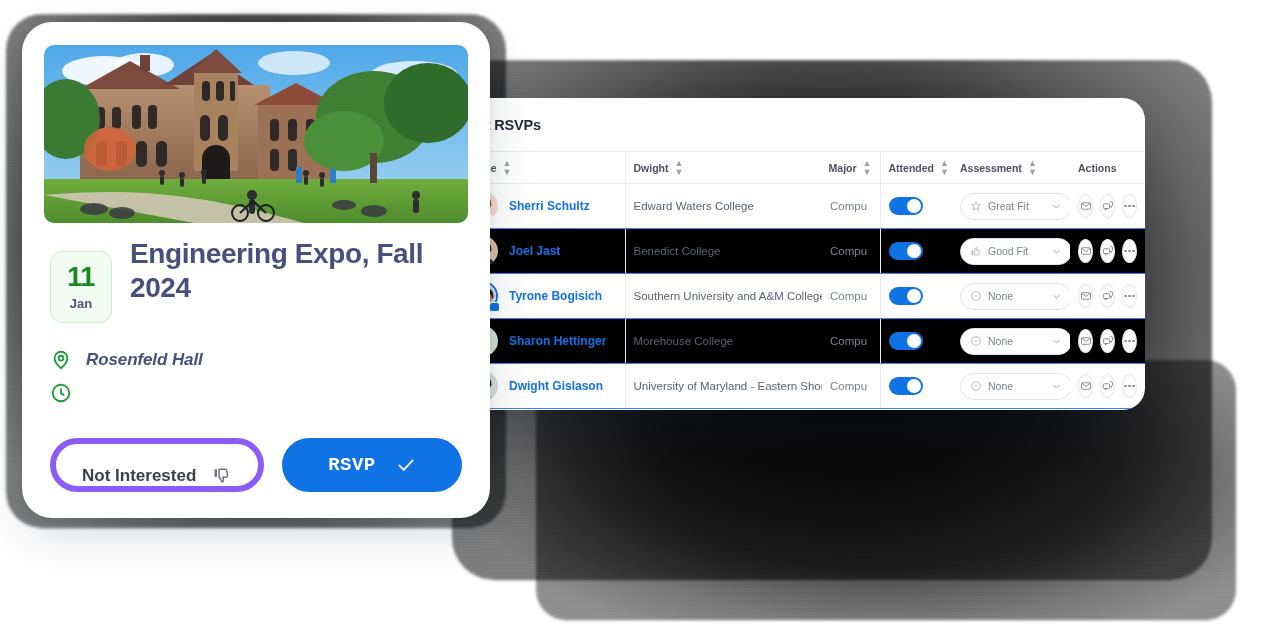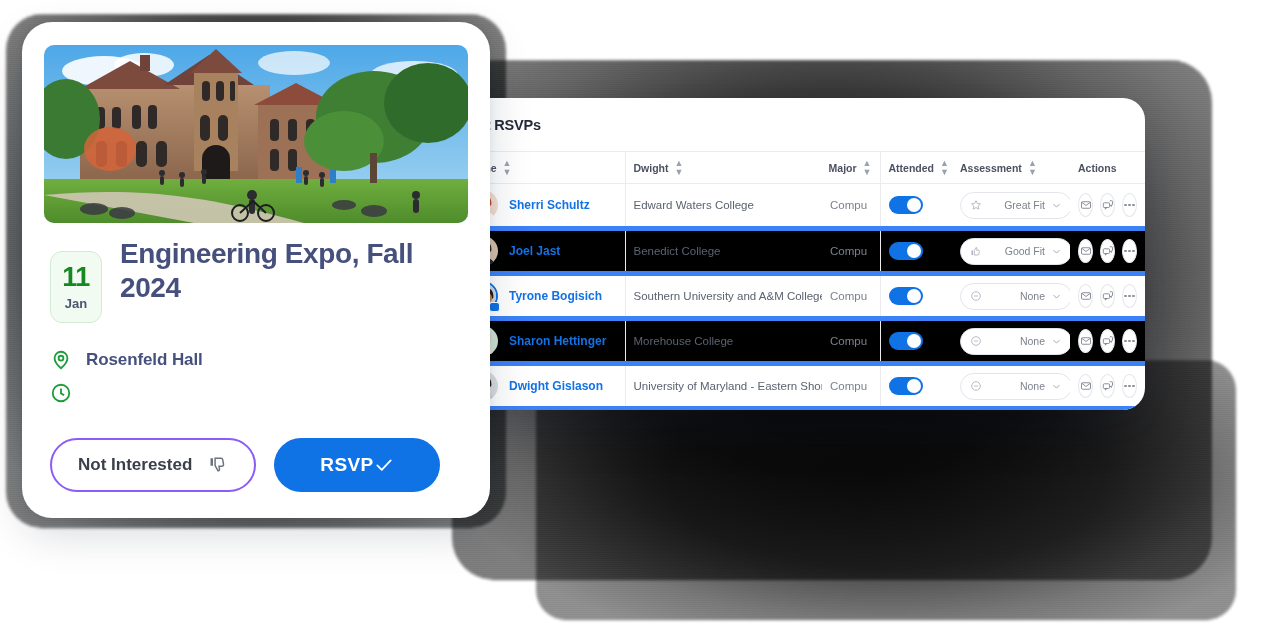--- a/index.html
+++ b/index.html
@@ -48,21 +48,21 @@
     overflow: hidden;
   }
   .photo-svg { display:block; width:100%; height:100%; }
 
   .event-body { position: absolute; left: 0; top: 215px; width: 100%; padding: 0 28px; }
 
   .title-row { display: flex; align-items: flex-start; gap: 18px; }
 
   .date-badge {
     flex: 0 0 auto;
-    width: 52px; height: 72px;
+    width: 62px; height: 72px;
     background: #f1fbf2;
     border: 1px solid #cdecd2;
     border-radius: 12px;
     display: flex; flex-direction: column;
     align-items: center; justify-content: center;
     margin-top: 14px;
   }
   .date-day {
     font-size: 27px; font-weight: 700; line-height: 1;
     color: #168821; letter-spacing: -0.5px;
@@ -72,45 +72,45 @@
     color: #4d5574; margin-top: 6px;
   }
 
   .event-title {
     font-size: 28px; font-weight: 700; line-height: 1.22;
     color: #46507d; letter-spacing: -0.4px;
     max-width: 300px;
   }
 
   .meta-list { margin-top: 26px; display: flex; flex-direction: column; gap: 11px; }
-  .meta-row { display: flex; align-items: center; gap: 14px; }
+  .meta-row { display: flex; align-items: center; gap: 14px; font-style: italic; }
   .meta-ic { width: 22px; height: 22px; flex: 0 0 auto; color: #1f9d3a; }
   .meta-ic svg { display:block; width:22px; height:22px; }
   .meta-text { font-size: 17px; font-weight: 700; color: #46507d; letter-spacing: -0.1px; }
 
   .btn-row { margin-top: 34px; display: flex; align-items: center; gap: 18px; }
 
   .btn-not {
     height: 54px; padding: 0 26px;
-    display: flex; align-items: center; gap: 16px;
+    display: flex; align-items: flex-end; gap: 16px;
     background: #ffffff;
-    border: 2px solid #8b5cf6;
+    border: 6px solid #8b5cf6;
     border-radius: 28px;
     font-size: 17px; font-weight: 600; color: #3b3f4a;
     cursor: pointer;
   }
   .btn-not .ic { width: 20px; height: 20px; color:#6b7280; }
 
   .btn-rsvp {
     height: 54px; padding: 0 46px;
-    display: flex; align-items: center; 
+    display: flex; align-items: center; gap: 20px;
     background: #0f72e5;
     border: none; border-radius: 28px;
     font-size: 19px; font-weight: 700; color: #ffffff;
-    letter-spacing: .4px; cursor: pointer;
+    letter-spacing: .4px; cursor: pointer; font-family: Liberation Mono, monospace;
   }
   .btn-rsvp .ic { width: 20px; height: 20px; color:#ffffff; }
 
   
   .rsvp-panel {
     position: absolute; left: 430px; top: 98px;
     width: 715px; height: 312px;
     background: #ffffff;
     border-radius: 22px;
     box-shadow: 0 18px 48px rgba(15,23,42,.18);
@@ -132,21 +132,21 @@
     background: #ffffff;
     white-space: nowrap;
   }
   .th-inner { display: flex; align-items: center; gap: 6px; }
   .th-sort { color: #9aa0ad; font-size: 9px; line-height: 1; display:inline-block; }
   .th-right .th-inner { justify-content: flex-end; }
 
   .rsvp td {
     height: 45px; padding: 0 8px;
     font-size: 11.5px; color: #5b6270;
-    border-bottom: 5px solid #3b82f6;
+    border-bottom: 1px solid #3b82f6;
     white-space: nowrap; overflow: hidden;
   }
   tr.alt td { background: #000000; }
 
   .c-chk   { width: 30px; }
   .c-name  { width: 165px; border-right: 1px solid #ececf0; }
   .c-school{ width: 197px; }
   .c-major { width: 58px; }
   .c-att   { width: 72px; border-left: 1px solid #ececf0; }
   .c-assess{ width: 118px; }
@@ -182,21 +182,21 @@
   }
   .toggle .knob {
     position: absolute; right: 2px; top: 2px;
     width: 14px; height: 14px; border-radius: 50%; background: #fff;
   }
 
   .assess {
     height: 27px; width: 112px;
     border: 1px solid #e2e4e9; border-radius: 14px;
     display: flex; align-items: center; gap: 6px;
-    padding: 0 9px; background: #fff; cursor: pointer; text-align: right;
+    padding: 0 9px; background: #fff; cursor: pointer;
   }
   .assess .a-ic { width: 12px; height: 12px; color: #aeb3bd; flex:0 0 auto; }
   .assess .a-lbl { font-size: 10.5px; color: #7c828d; flex: 1; }
   .assess .a-cv { width: 11px; height: 11px; color: #9aa0ab; flex:0 0 auto; }
 
   .actions { display: flex; align-items: center; gap: 7px; }
   .act-btn {
     width: 24px; height: 24px; border-radius: 50%;
     border: 1px solid #e4e6eb; background: #fff;
     display: flex; align-items: center; justify-content: center;

